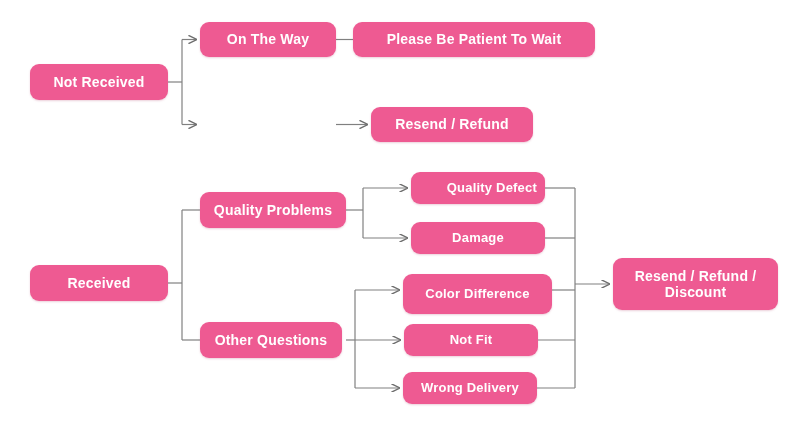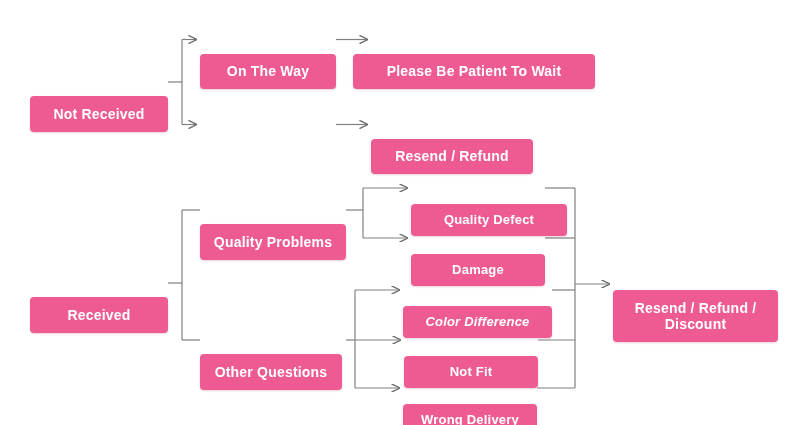--- a/index.html
+++ b/index.html
@@ -22,32 +22,31 @@
     left: 0;
     top: 0;
     width: 800px;
     height: 425px;
     pointer-events: none;
   }
   .node {
     position: absolute;
     box-sizing: border-box;
     background: #ee5a92;
-    border-radius: 4px;
+    border-radius: 9px;
     color: #ffffff;
     display: flex;
     align-items: center;
     justify-content: center;
     text-align: center;
     font-weight: bold;
     letter-spacing: 0.2px;
     line-height: 1.15;
     box-shadow: 0 1px 2px rgba(180,70,110,0.25);
     z-index: 2;
-    margin-top: 32px;
   }
   .node span {
     display: block;
     padding: 0 8px;
   }
 </style>
 </head>
 <body>
 
 <div id="canvas">
@@ -122,29 +121,29 @@
   </div>
 
   <div class="node" style="left:200px; top:192px; width:146px; height:36px; font-size:14px;">
     <span>Quality Problems</span>
   </div>
 
   <div class="node" style="left:200px; top:322px; width:142px; height:36px; font-size:14px;">
     <span>Other Questions</span>
   </div>
 
-  <div class="node" style="left:411px; top:172px; width:156px; height:32px; font-size:13px;">
+  <div class="node" style="left:411px; top:172px; width:134px; height:32px; font-size:13px;justify-content:flex-end;">
     <span>Quality Defect</span>
   </div>
 
   <div class="node" style="left:411px; top:222px; width:134px; height:32px; font-size:13px;">
     <span>Damage</span>
   </div>
 
-  <div class="node" style="left:403px; top:274px; width:149px; height:32px; font-size:13px;font-style:italic;">
+  <div class="node" style="left:403px; top:274px; width:149px; height:40px; font-size:13px;">
     <span>Color Difference</span>
   </div>
 
   <div class="node" style="left:404px; top:324px; width:134px; height:32px; font-size:13px;">
     <span>Not Fit</span>
   </div>
 
   <div class="node" style="left:403px; top:372px; width:134px; height:32px; font-size:13px;">
     <span>Wrong Delivery</span>
   </div>

